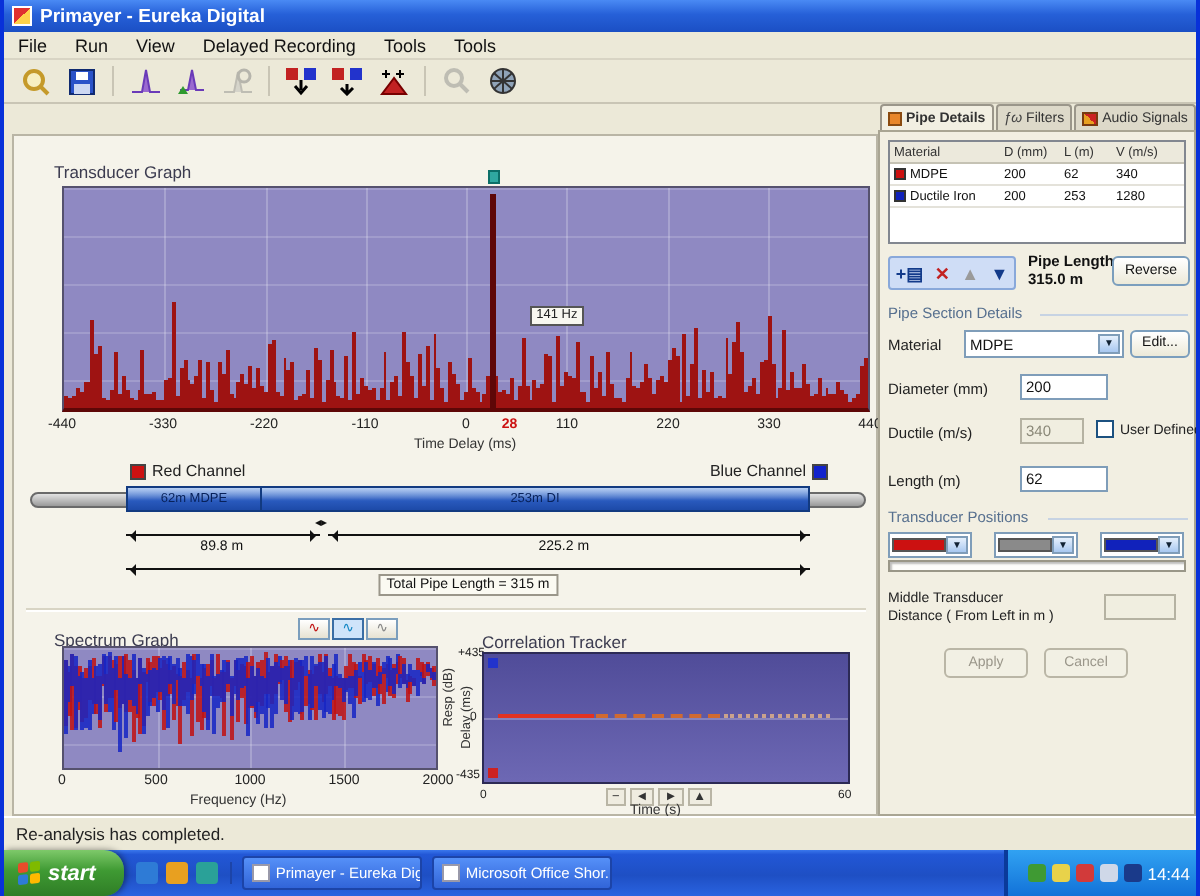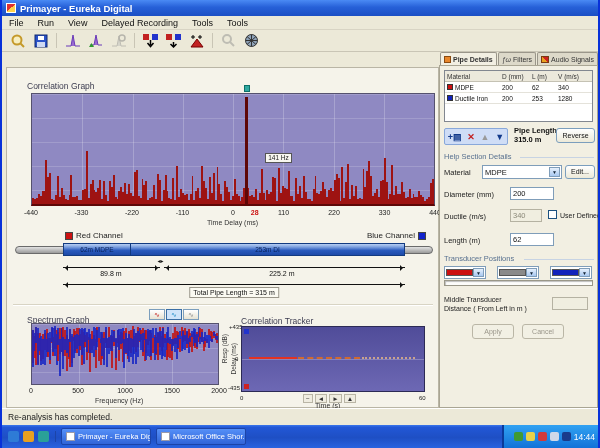--- a/index.html
+++ b/index.html
@@ -207,21 +207,21 @@
       <svg width="15" height="15">
           <circle cx="7.5" cy="7.5" r="6" fill="#8fa3b8" stroke="#333"></circle>
           <path d="M1.5 7.5 h12 M7.5 1.5 v12 M3 3.5 c3 3 6 5 9 8 M12 3.5 c-3 3 -6 5 -9 8" stroke="#333" fill="none"></path>
         </svg>
     </span>
   </div>
 
 
   <div class="left-panel">
 
-    <span class="gtitle" style="left:20px;top:13px">Correlation Graph</span>
+    <span class="gtitle" style="left:20px;top:13px">Transducer Graph</span>
 
     <div class="plot corr-plot" style="left:24px;top:25px;width:404px;height:113px">
       <span><b style="left: 12.5%;"></b><b style="left: 25%;"></b><b style="left: 37.5%;"></b><b style="left: 50%;"></b><b style="left: 62.5%;"></b><b style="left: 75%;"></b><b style="left: 87.5%;"></b></span>
       <div class="noise">
           <i style="height: 5.3%; background: rgb(158, 19, 18);"></i>
           <i style="height: 4.8%; background: rgb(158, 19, 18);"></i>
           <i style="height: 5.1%; background: rgb(158, 19, 18);"></i>
           <i style="height: 8.7%; background: rgb(158, 19, 18);"></i>
           <i style="height: 7.3%; background: rgb(158, 19, 18);"></i>
           <i style="height: 11.6%; background: rgb(158, 19, 18);"></i>
@@ -445,21 +445,21 @@
         <span style="left: 87.5%;">330</span>
         <span style="left: 100%;">440</span>
         <span class="cursor" style="left: 55.3818%;">28</span>
       </div>
     <span class="axlabel" style="left:200px;top:151px">Time Delay (ms)</span>
 
     <div class="leg" style="left:58px;top:163px">
       <span class="lsw" style="background:#cc1111"></span>
       <span>Red Channel</span>
     </div>
-    <div class="leg" style="right:12px;top:163px">
+    <div class="leg" style="right:24px;top:163px">
       <span>Blue Channel</span>
       <span class="lsw" style="background:#1122cc"></span>
     </div>
 
     <div class="pipe-outer"></div>
     <div class="pipe-blue">
       <span class="pseg" style="width:19.7%">62m MDPE</span>
       <span class="pseg" style="width:80.3%">253m DI</span>
     </div>
     <div class="dims">
@@ -786,21 +786,21 @@
         <span class="mi" style="color:#c22222;font-weight:bold">✕</span>
         <span class="mi" style="color:#9a9a9a">▲</span>
         <span class="mi" style="color:#123a8a">▼</span>
       </div>
       <div class="plen">
         <div>Pipe Length:</div>
         <div>315.0 m</div>
       </div>
       <span class="btn" style="left:116px;top:62px;width:39px">Reverse</span>
 
-      <span class="gsec" style="left:4px;top:86px">Help Section Details</span>
+      <span class="gsec" style="left:4px;top:86px">Pipe Section Details</span>
       <span class="gline" style="left:80px;top:91px;width:74px"></span>
 
       <span class="flab" style="left:4px;top:102px">Material</span>
       <span class="sel" style="left:42px;top:99px;width:80px">
         <span>MDPE</span>
         <span class="dd">▼</span>
       </span>
       <span class="btn" style="left:125px;top:99px;width:30px;height:14px;line-height:12px">Edit...</span>
 
       <span class="flab" style="left:4px;top:124px">Diameter (mm)</span>
@@ -839,20 +839,29 @@
       <span class="btn disabled" style="left:32px;top:258px;width:42px">Apply</span>
       <span class="btn disabled" style="left:82px;top:258px;width:42px">Cancel</span>
     </div>
   </div>
 
   <div class="statusbar">
     <span>Re-analysis has completed.</span>
   </div>
 
   <div class="taskbar">
+    <span class="start">
+      <span class="xpflag">
+        <i style="background:#e84c2b"></i>
+          <i style="background:#7fba00"></i>
+          <i style="background:#2e7bd6"></i>
+          <i style="background:#ffb900"></i>
+      </span>
+      <span>start</span>
+    </span>
     <span class="ql">
       <i class="qli" style="background:#2e7bd6"></i>
       <i class="qli" style="background:#e8a020"></i>
       <i class="qli" style="background:#2aa198"></i>
     </span>
     <span class="task">
       <i class="ticon"></i>
       <span>Primayer - Eureka Dig...</span>
     </span>
     <span class="task">

